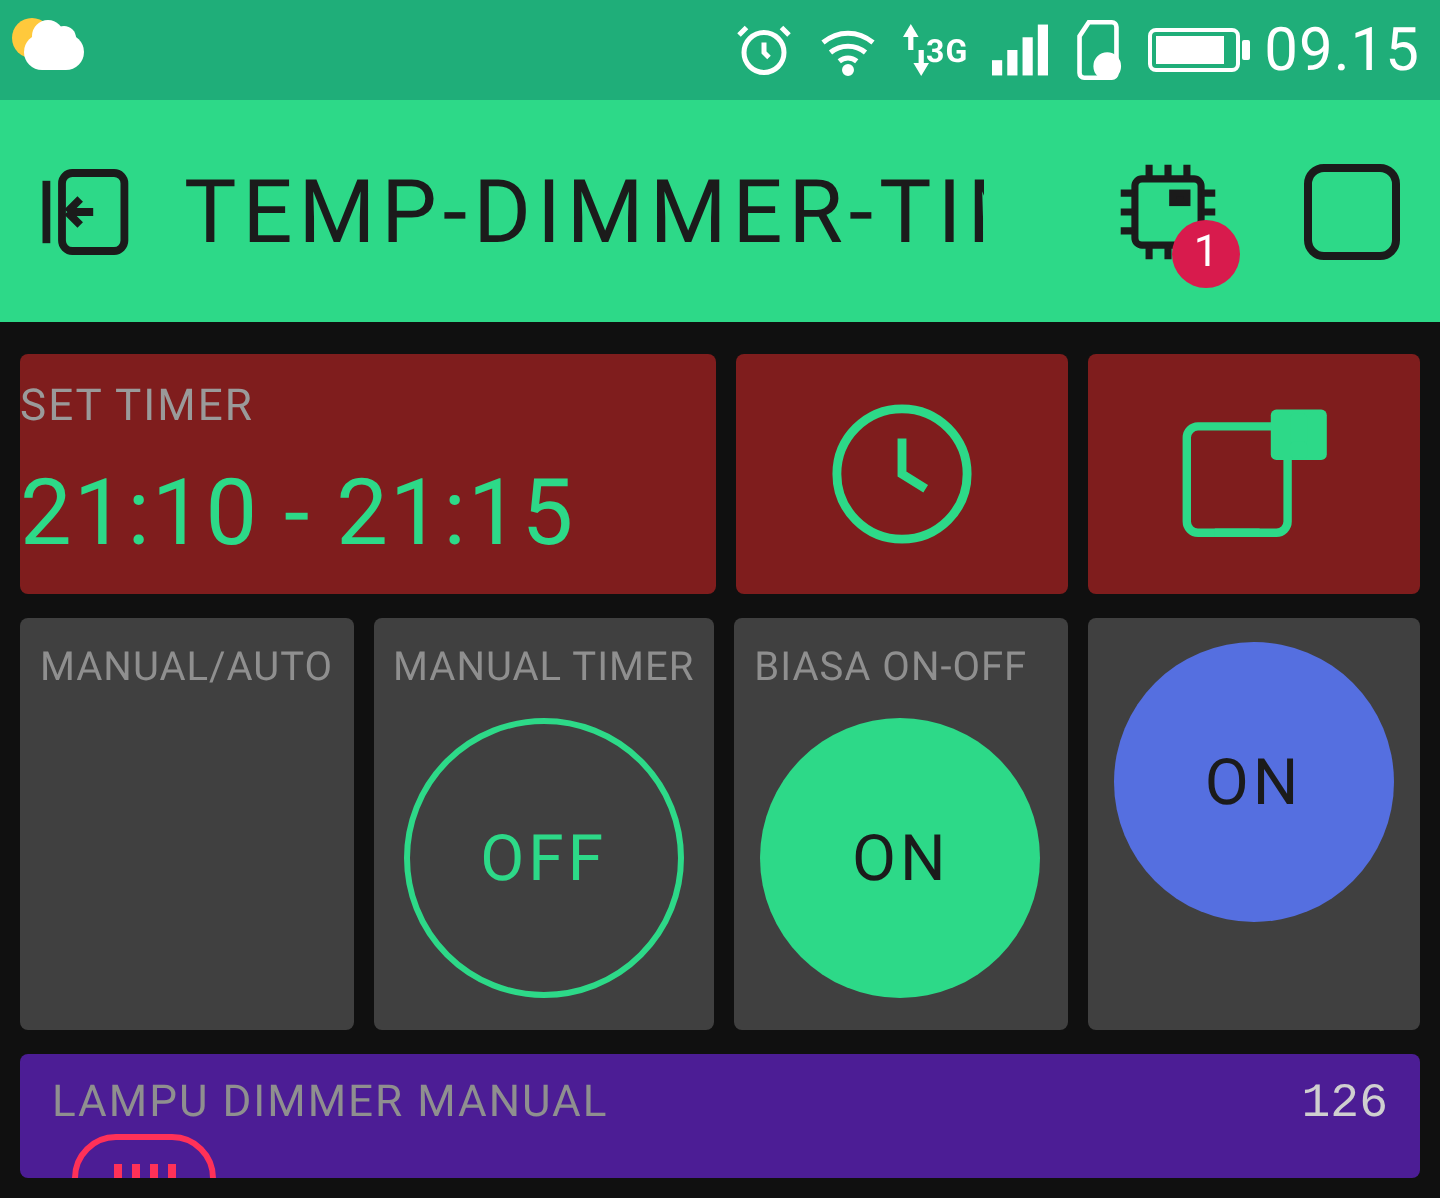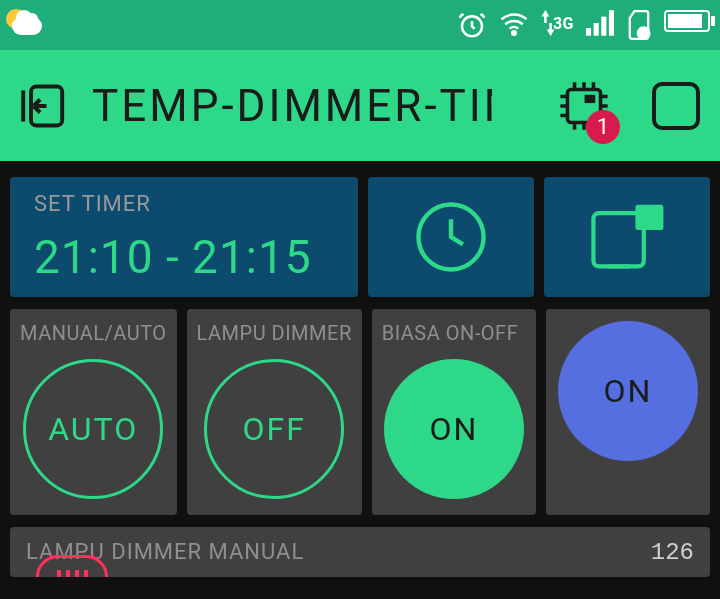--- a/index.html
+++ b/index.html
@@ -5,52 +5,52 @@
   * { box-sizing: border-box; margin: 0; padding: 0; }
   html, body { width: 720px; height: 599px; overflow: hidden; font-family: -apple-system, "Segoe UI", Roboto, Arial, sans-serif; background: #101010; }
   
   .statusbar { height: 50px; background: #1fae79; display: flex; align-items: center; justify-content: space-between; padding: 0 10px 0 6px; color: #fff; font-size: 30px; letter-spacing: 0.5px; }
   .status-left { display: flex; align-items: center; gap: 6px; }
   .weather-icon { width: 38px; height: 32px; position: relative; }
   .sun { position: absolute; left: 0; top: 0; width: 20px; height: 20px; background: #ffc93c; border-radius: 50%; }
   .cloud { position: absolute; left: 6px; top: 8px; width: 30px; height: 18px; background: #fff; border-radius: 10px; }
   .cloud:before { content: ""; position: absolute; left: 4px; top: -7px; width: 16px; height: 16px; background: #fff; border-radius: 50%; }
   .cloud:after  { content: ""; position: absolute; left: 14px; top: -4px; width: 12px; height: 12px; background: #fff; border-radius: 50%; }
-  .status-right { display: flex; align-items: flex-start; gap: 12px; }
+  .status-right { display: flex; align-items: center; gap: 12px; }
   .sb-ico { display: inline-flex; align-items: center; }
   .sb-text { font-weight: 400; }
   .net-label { font-size: 16px; font-weight: 700; margin-left: -4px; }
   .battery { width: 46px; height: 22px; border: 2.5px solid #fff; border-radius: 4px; position: relative; }
   .battery:after { content: ""; position: absolute; right: -7px; top: 4px; width: 4px; height: 10px; background: #fff; border-radius: 1px; }
   .battery-fill { position: absolute; left: 2px; top: 2px; bottom: 2px; width: 80%; background: #fff; }
   
   .appbar { height: 111px; background: #2dd988; display: flex; align-items: center; padding: 0 18px; gap: 18px; }
   .appbar-title { color: #1b1b1b; font-size: 44px; letter-spacing: 3px; flex: 0 0 auto; margin-left: 4px; white-space: nowrap; overflow: hidden; max-width: 400px; }
   .spacer { flex: 1; }
   .badge { position: absolute; right: -10px; bottom: -12px; background: #d81b4d; color: #fff; width: 34px; height: 34px; border-radius: 50%; display: flex; align-items: center; justify-content: center; font-size: 22px; }
   .chip-wrap { position: relative; }
   .header-icon { width: 52px; height: 52px; display: flex; align-items: center; justify-content: center; }
   .sq-outline { width: 48px; height: 48px; border: 4px solid #1b1b1b; border-radius: 10px; }
   
   .content { padding: 16px 10px 0 10px; display: flex; flex-direction: column; gap: 12px; }
   .row1 { display: flex; gap: 10px; }
-  .card { background: #0c4a6e; border-radius: 4px; padding: 14px 24px; color: #9a9a9a; position: relative; }
+  .card { background: #7f1d1d; border-radius: 4px; padding: 14px 0; color: #9a9a9a; position: relative; }
   .card-timer { flex: 1; height: 120px; }
   .card-timer .label { font-size: 22px; letter-spacing: 1px; color: #9a9a9a; }
   .card-timer .value { font-size: 46px; color: #2dd988; margin-top: 14px; letter-spacing: 1px; }
   .card-iconbtn { width: 166px; height: 120px; display: flex; align-items: center; justify-content: center; }
   .row2 { display: flex; gap: 10px; }
   .ctl { flex: 1; background: #404040; border-radius: 4px; padding: 12px 10px 16px 10px; display: flex; flex-direction: column; align-items: center; }
   .ctl-label { font-size: 20px; color: #8f8f8f; letter-spacing: 0.5px; align-self: flex-start; margin-bottom: 14px; white-space: nowrap; }
   .knob { width: 140px; height: 140px; border-radius: 50%; display: flex; align-items: center; justify-content: center; font-size: 32px; letter-spacing: 2px; }
   .knob-outline-green { border: 3px solid #2dd988; color: #2dd988; }
   .knob-solid-green   { background: #2dd988; color: #1b1b1b; }
   .knob-solid-blue    { background: #556fe0; color: #1b1b1b; }
   .row3 { display: flex; gap: 10px; }
-  .slider-card { flex: 1; background: #404040; border-radius: 4px; padding: 12px 16px 6px 16px; height: 50px; display: flex; align-items: flex-start; justify-content: space-between; overflow: hidden; }
+  .slider-card { flex: 1; background: #4c1d95; border-radius: 4px; padding: 12px 16px 6px 16px; height: 62px; display: flex; align-items: flex-start; justify-content: space-between; overflow: hidden; }
   .slider-card .slabel { font-size: 22px; color: #8f8f8f; letter-spacing: 1px; }
   .slider-card .sval   { font-size: 24px; color: #cfcfcf; font-family: Liberation Mono, monospace; }
   .slider-knob { position: absolute; left: 26px; bottom: -22px; width: 72px; height: 44px; border: 3px solid #ff3158; border-radius: 22px; display:flex; align-items:center; justify-content:center; }
   .slider-knob-inner { display:flex; gap:5px; }
   .slider-knob-inner span { width:4px; height:14px; background:#ff3158; display:block; }
   .rel { position: relative; }
 </style>
 </head>
 <body>
 
@@ -95,20 +95,21 @@
       <svg width="26" height="30" viewBox="0 0 20 26" fill="none" stroke="#fff" stroke-width="2">
           <path d="M6 1h10a2 2 0 0 1 2 2v20a2 2 0 0 1-2 2H4a2 2 0 0 1-2-2V7z"></path>
           <circle cx="14" cy="20" r="5" fill="#fff"></circle>
           <rect x="13" y="16" width="2" height="5" fill="#1fae79"></rect>
           <rect x="13" y="22" width="2" height="2" fill="#1fae79"></rect>
         </svg>
     </span>
     <span class="battery">
         <span class="battery-fill"></span>
       </span>
+    <span class="sb-text">09.15</span>
   </div>
 </div>
 
 <div class="appbar">
   <div class="header-icon">
     <svg width="54" height="54" viewBox="0 0 40 40" fill="none" stroke="#1b1b1b" stroke-width="3" stroke-linejoin="round">
       <rect x="10" y="5" width="24" height="30" rx="4"></rect>
       <path d="M4 8v24"></path>
       <path d="M22 20h-10m0 0l5-5m-5 5l5 5"></path>
     </svg>
@@ -147,26 +148,23 @@
         <rect x="36" y="2" width="20" height="18" rx="2" fill="#2dd988" stroke="none"></rect>
         <rect x="44.5" y="5" width="3" height="8" fill="#1e1e1e"></rect>
         <rect x="44.5" y="15" width="3" height="3" fill="#1e1e1e"></rect>
       </svg>
     </div>
   </div>
 
   <div class="row2">
     <div class="ctl">
       <div class="ctl-label">MANUAL/AUTO</div>
-      <div class="knob knob-outline-green">
-        <span>AUTO</span>
-      </div>
     </div>
     <div class="ctl">
-      <div class="ctl-label">LAMPU DIMMER</div>
+      <div class="ctl-label">MANUAL TIMER</div>
       <div class="knob knob-outline-green">
         <span>OFF</span>
       </div>
     </div>
     <div class="ctl">
       <div class="ctl-label">BIASA ON-OFF</div>
       <div class="knob knob-solid-green">
         <span>ON</span>
       </div>
     </div>

